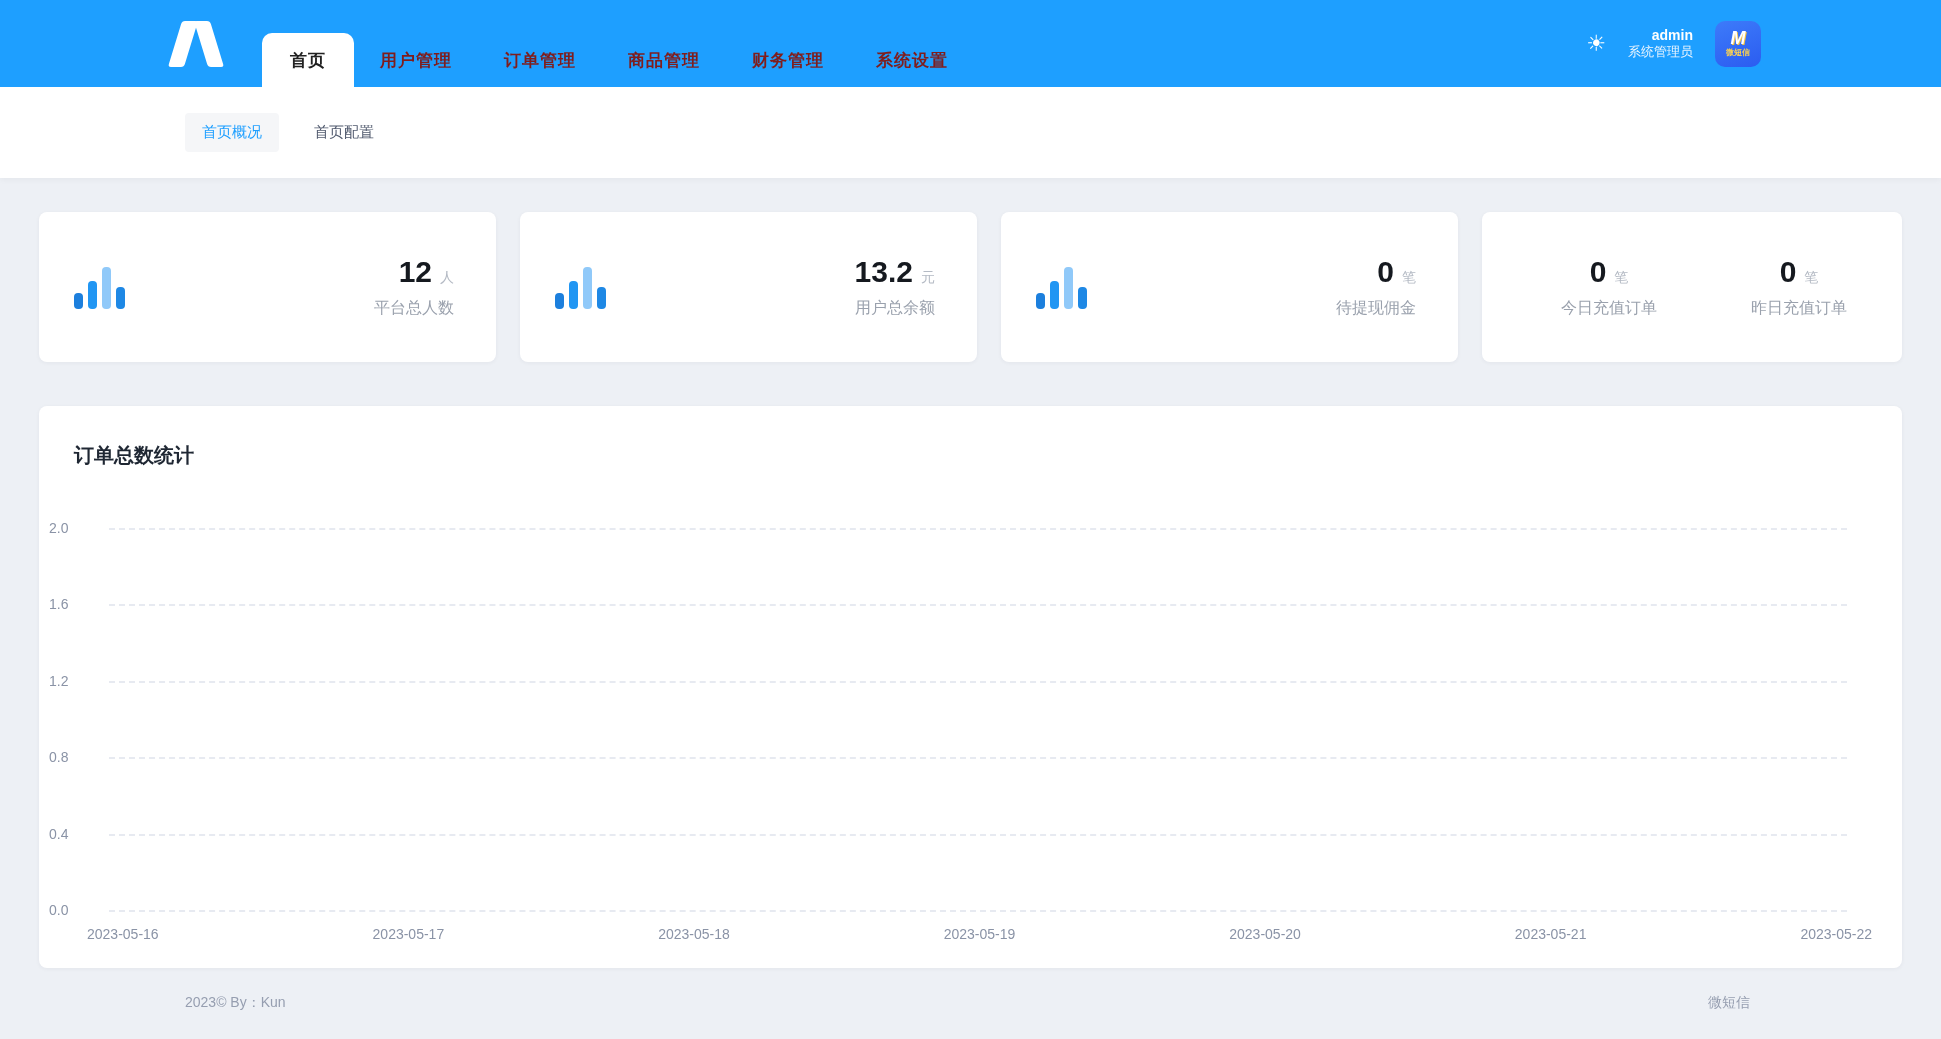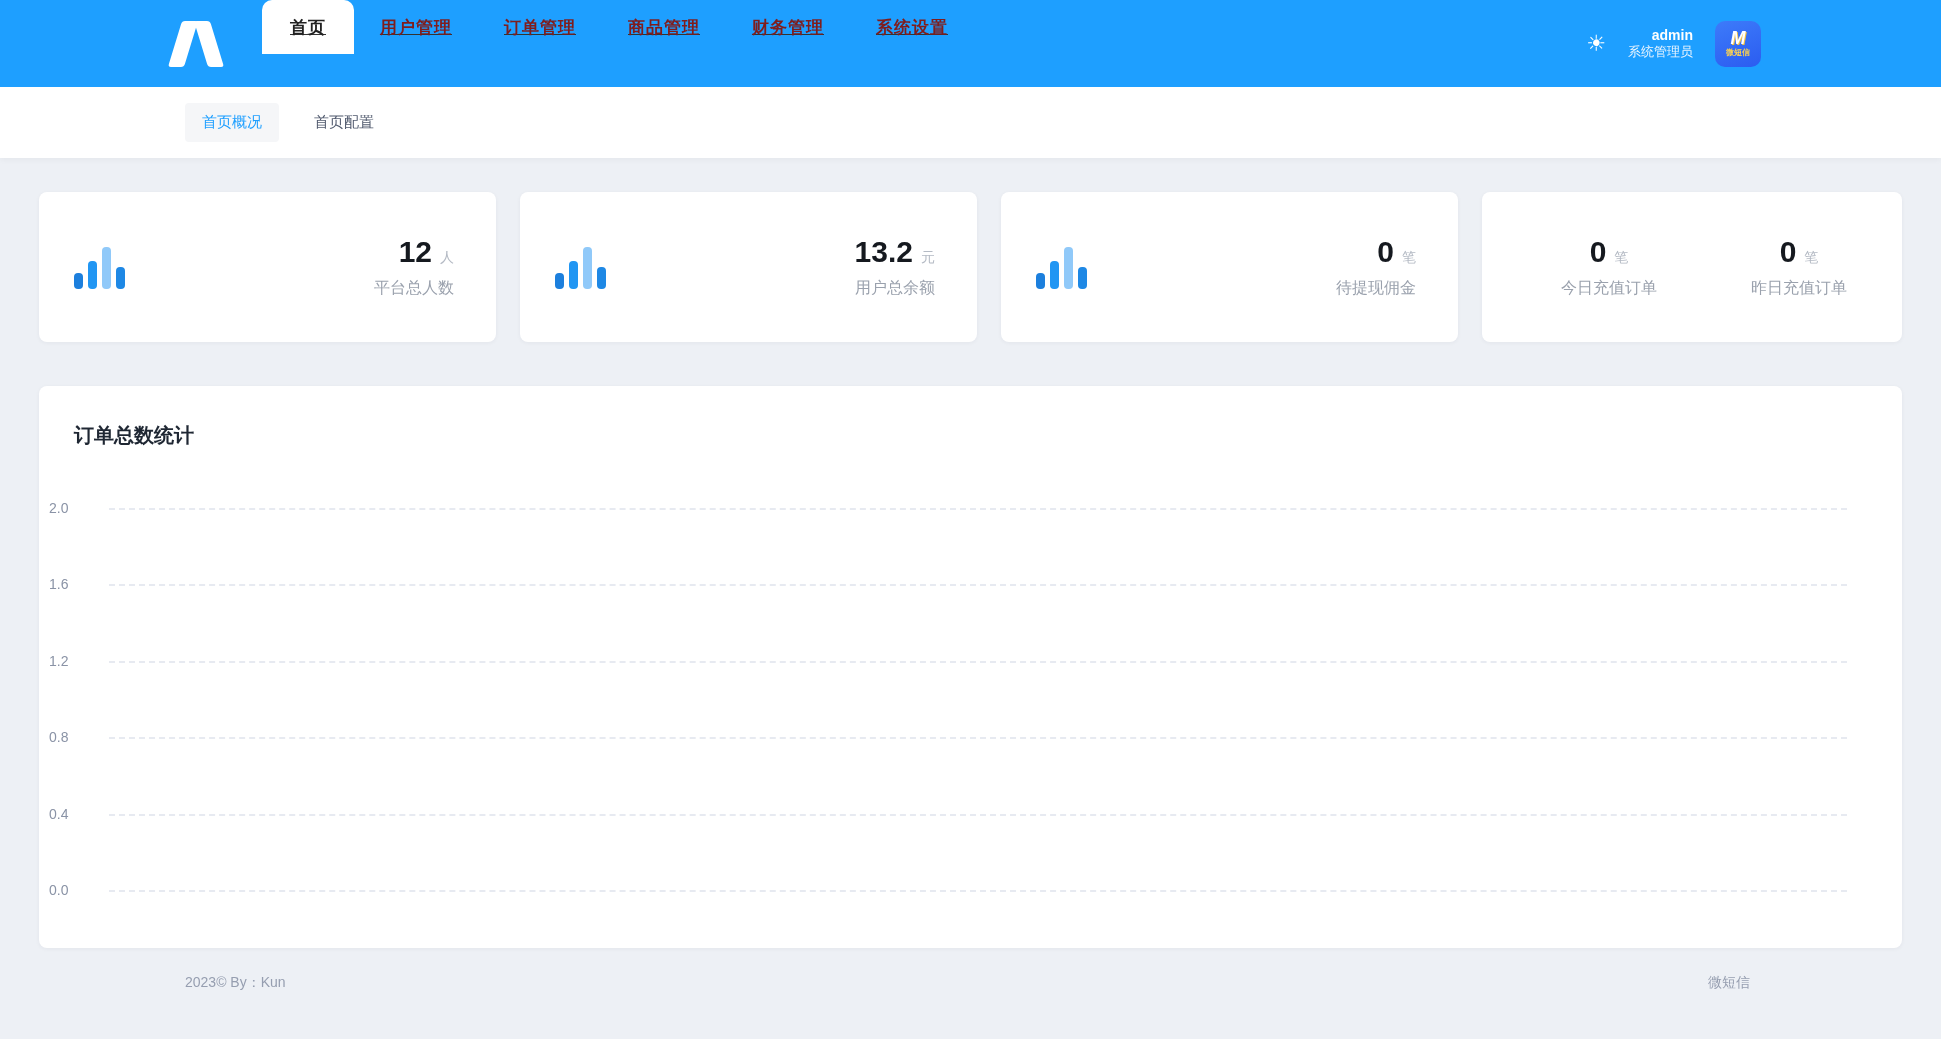--- a/index.html
+++ b/index.html
@@ -11,21 +11,21 @@
 
   
   .header {
     height:87px; background:#1e9fff; display:flex; align-items:flex-end;
     padding:0 180px 0 175px; position:relative;
   }
   .logo { display:flex; align-items:center; height:87px; margin-right:45px; }
   .logo .stroke { background:#fff; width:16px; height:46px; border-radius:3px; }
   .logo .s1 { transform:skewX(-17deg); margin-right:10px; }
   .logo .s2 { transform:skewX(17deg); }
-  .nav { display:flex; align-items:flex-start; height:87px;text-decoration:underline; }
+  .nav { display:flex; align-items:flex-end; height:87px; }
   .nav-item {
     color:#7f1d1d; font-size:17px; font-weight:700; letter-spacing:1px;
     padding:0 26px; height:54px; display:flex; align-items:center; cursor:pointer;
   }
   .nav-item.active {
     background:#fff; color:#222; border-radius:10px 10px 0 0; padding:0 28px;
   }
   .header-right {
     position:absolute; right:180px; top:0; height:87px;
     display:flex; align-items:center; gap:22px;
@@ -39,21 +39,21 @@
     background:linear-gradient(160deg,#3d7bfa,#2b5cf0);
     display:flex; flex-direction:column; align-items:center; justify-content:center;
     overflow:hidden;
   }
   .avatar .m { color:#fff; font-size:18px; font-weight:700; font-style:italic; line-height:1;
     text-shadow:1px 1px 0 #f5c242; }
   .avatar .brand { color:#ffd34d; font-size:8px; font-weight:700; line-height:1.4; }
 
   
   .subnav {
-    background:#fff; height:71px; display:flex; align-items:center;
+    background:#fff; height:91px; display:flex; align-items:center;
     padding-left:185px; gap:18px; box-shadow:0 2px 6px rgba(0,0,0,0.04);
   }
   .pill {
     font-size:15px; padding:10px 17px; border-radius:4px; cursor:pointer; color:#515a6e;
   }
   .pill.active { background:#f5f6f8; color:#1e9fff; }
 
   
   .cards { display:flex; gap:24px; margin:34px 39px 0; }
   .card {
@@ -226,18 +226,27 @@
   </div>
   <div class="grid-row" style="top:429px">
     <span class="tick">0.4</span>
       <span class="dash"></span>
   </div>
   <div class="grid-row" style="top:505px">
     <span class="tick">0.0</span>
       <span class="dash"></span>
   </div>
 
+  <div class="x-labels">
+    <span>2023-05-16</span>
+    <span>2023-05-17</span>
+    <span>2023-05-18</span>
+    <span>2023-05-19</span>
+    <span>2023-05-20</span>
+    <span>2023-05-21</span>
+    <span>2023-05-22</span>
+  </div>
 </div>
 
 <div class="footer">
   <span>2023©  By：Kun</span>
   <span>微短信</span>
 </div>
 
 </body></html>

